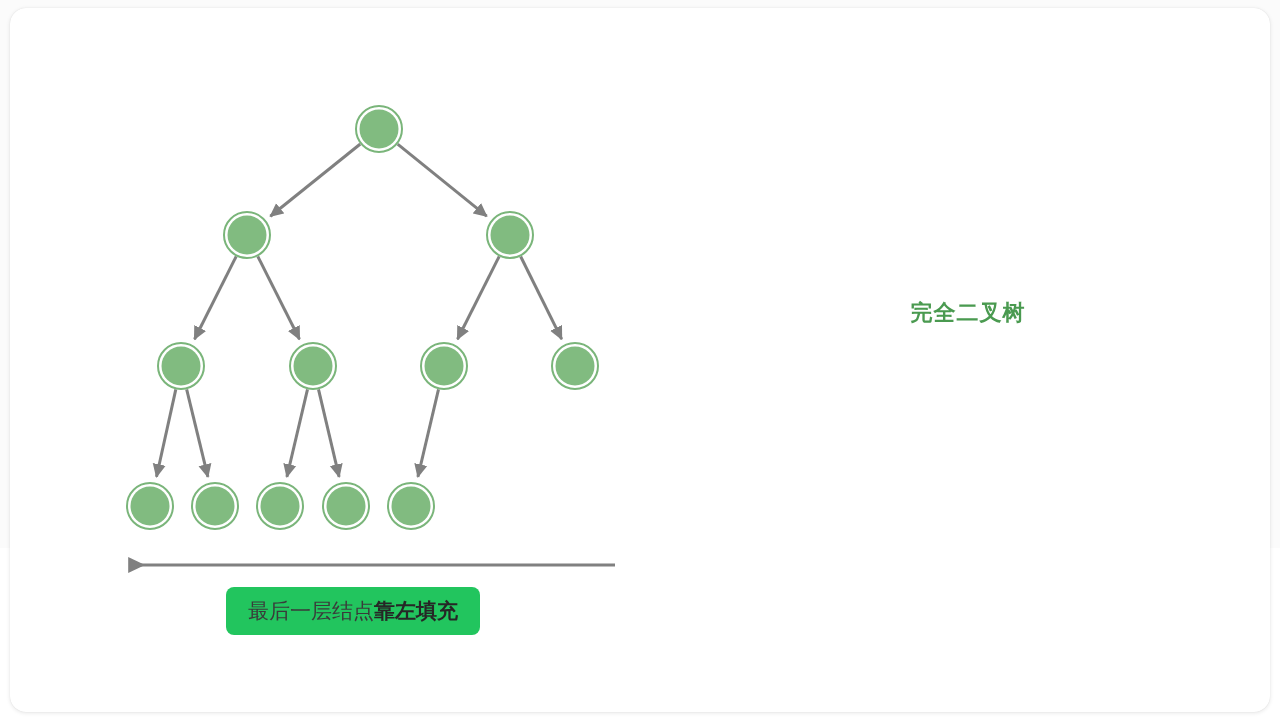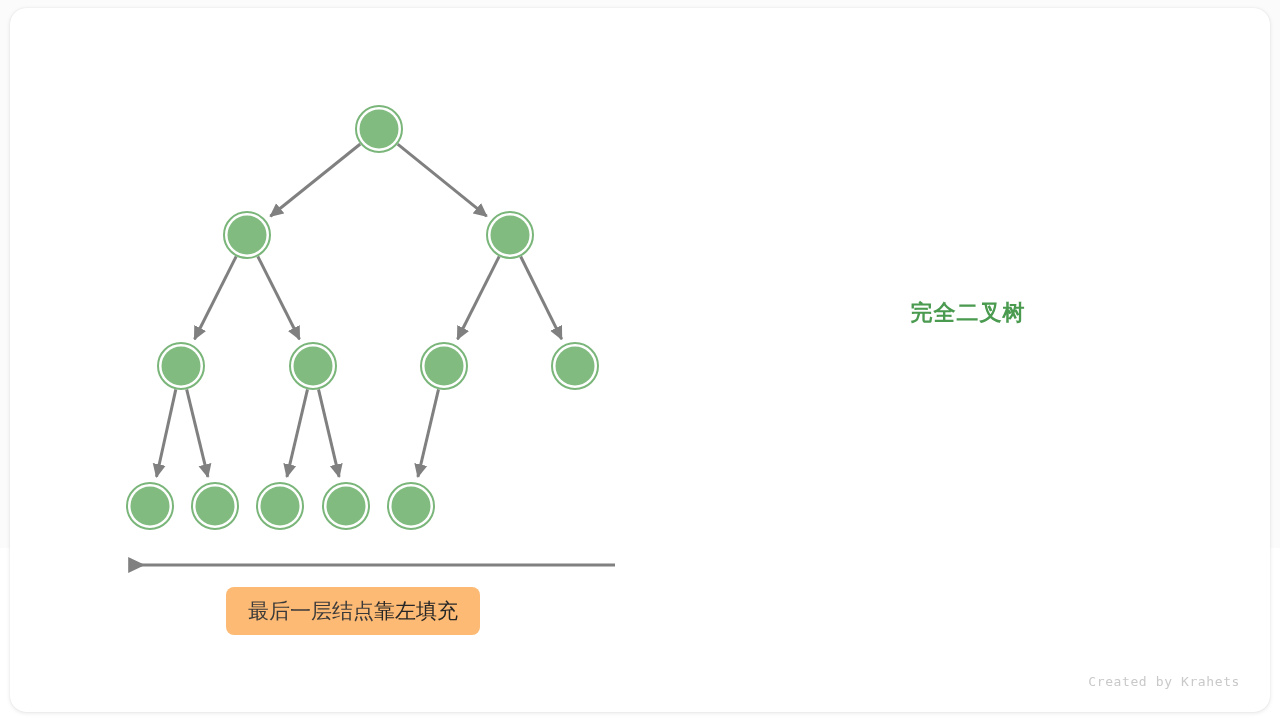--- a/index.html
+++ b/index.html
@@ -64,28 +64,28 @@
 
   .caption-box {
     position: absolute;
     left: 226px;
     top: 587px;
     height: 48px;
     display: flex;
     align-items: center;
     justify-content: center;
     padding: 0 22px;
-    background: #fdba74;
+    background: #22c55e;
     border-radius: 8px;
     font-size: 21px;
     color: #3a3a3a;
     white-space: nowrap;
   }
   .caption-box .bold {
-    font-weight: normal;
+    font-weight: bold;
     color: #262626;
   }
 
   .credit {
     position: absolute;
     left: 900px;
     top: 674px;
     width: 340px;
     text-align: right;
     font-size: 13px;
@@ -179,14 +179,13 @@
     </g>
   </svg>
 
   <div class="legend-title">完全二叉树</div>
 
   <div class="caption-box">
     <span>最后一层结点</span>
       <span class="bold">靠左填充</span>
   </div>
 
-  <div class="credit">Created by Krahets</div>
 </div>
 
 </body></html>

